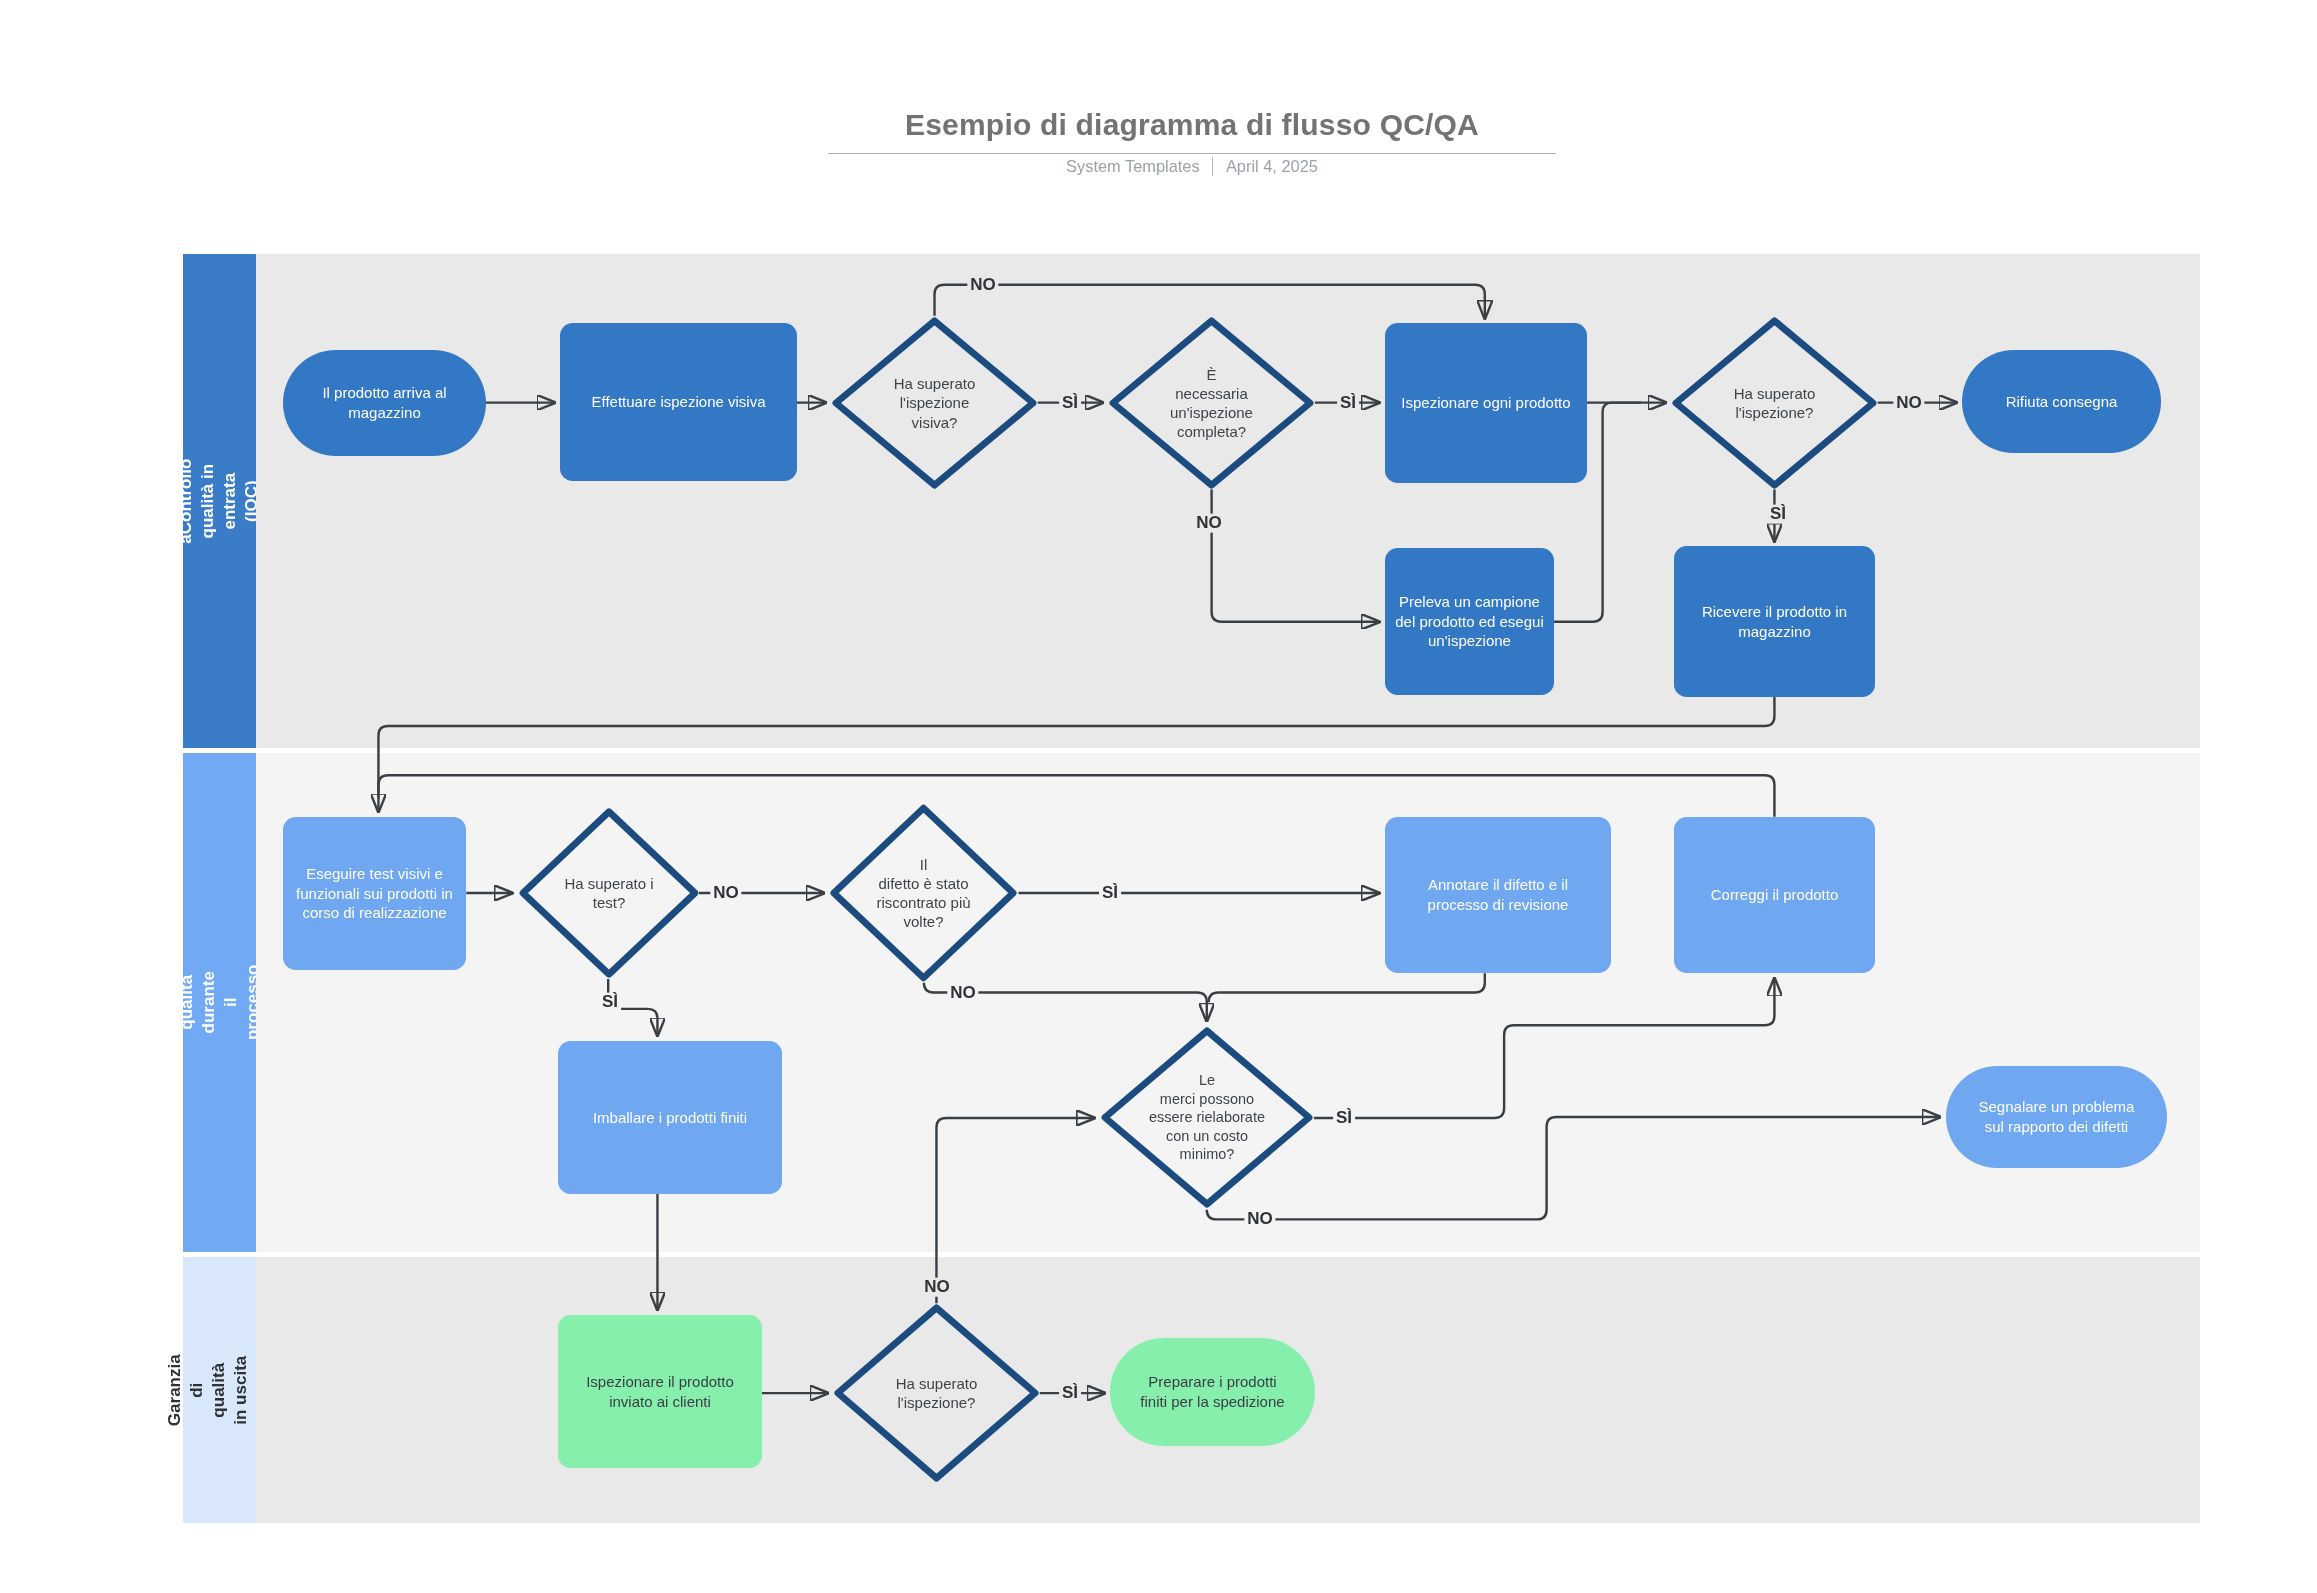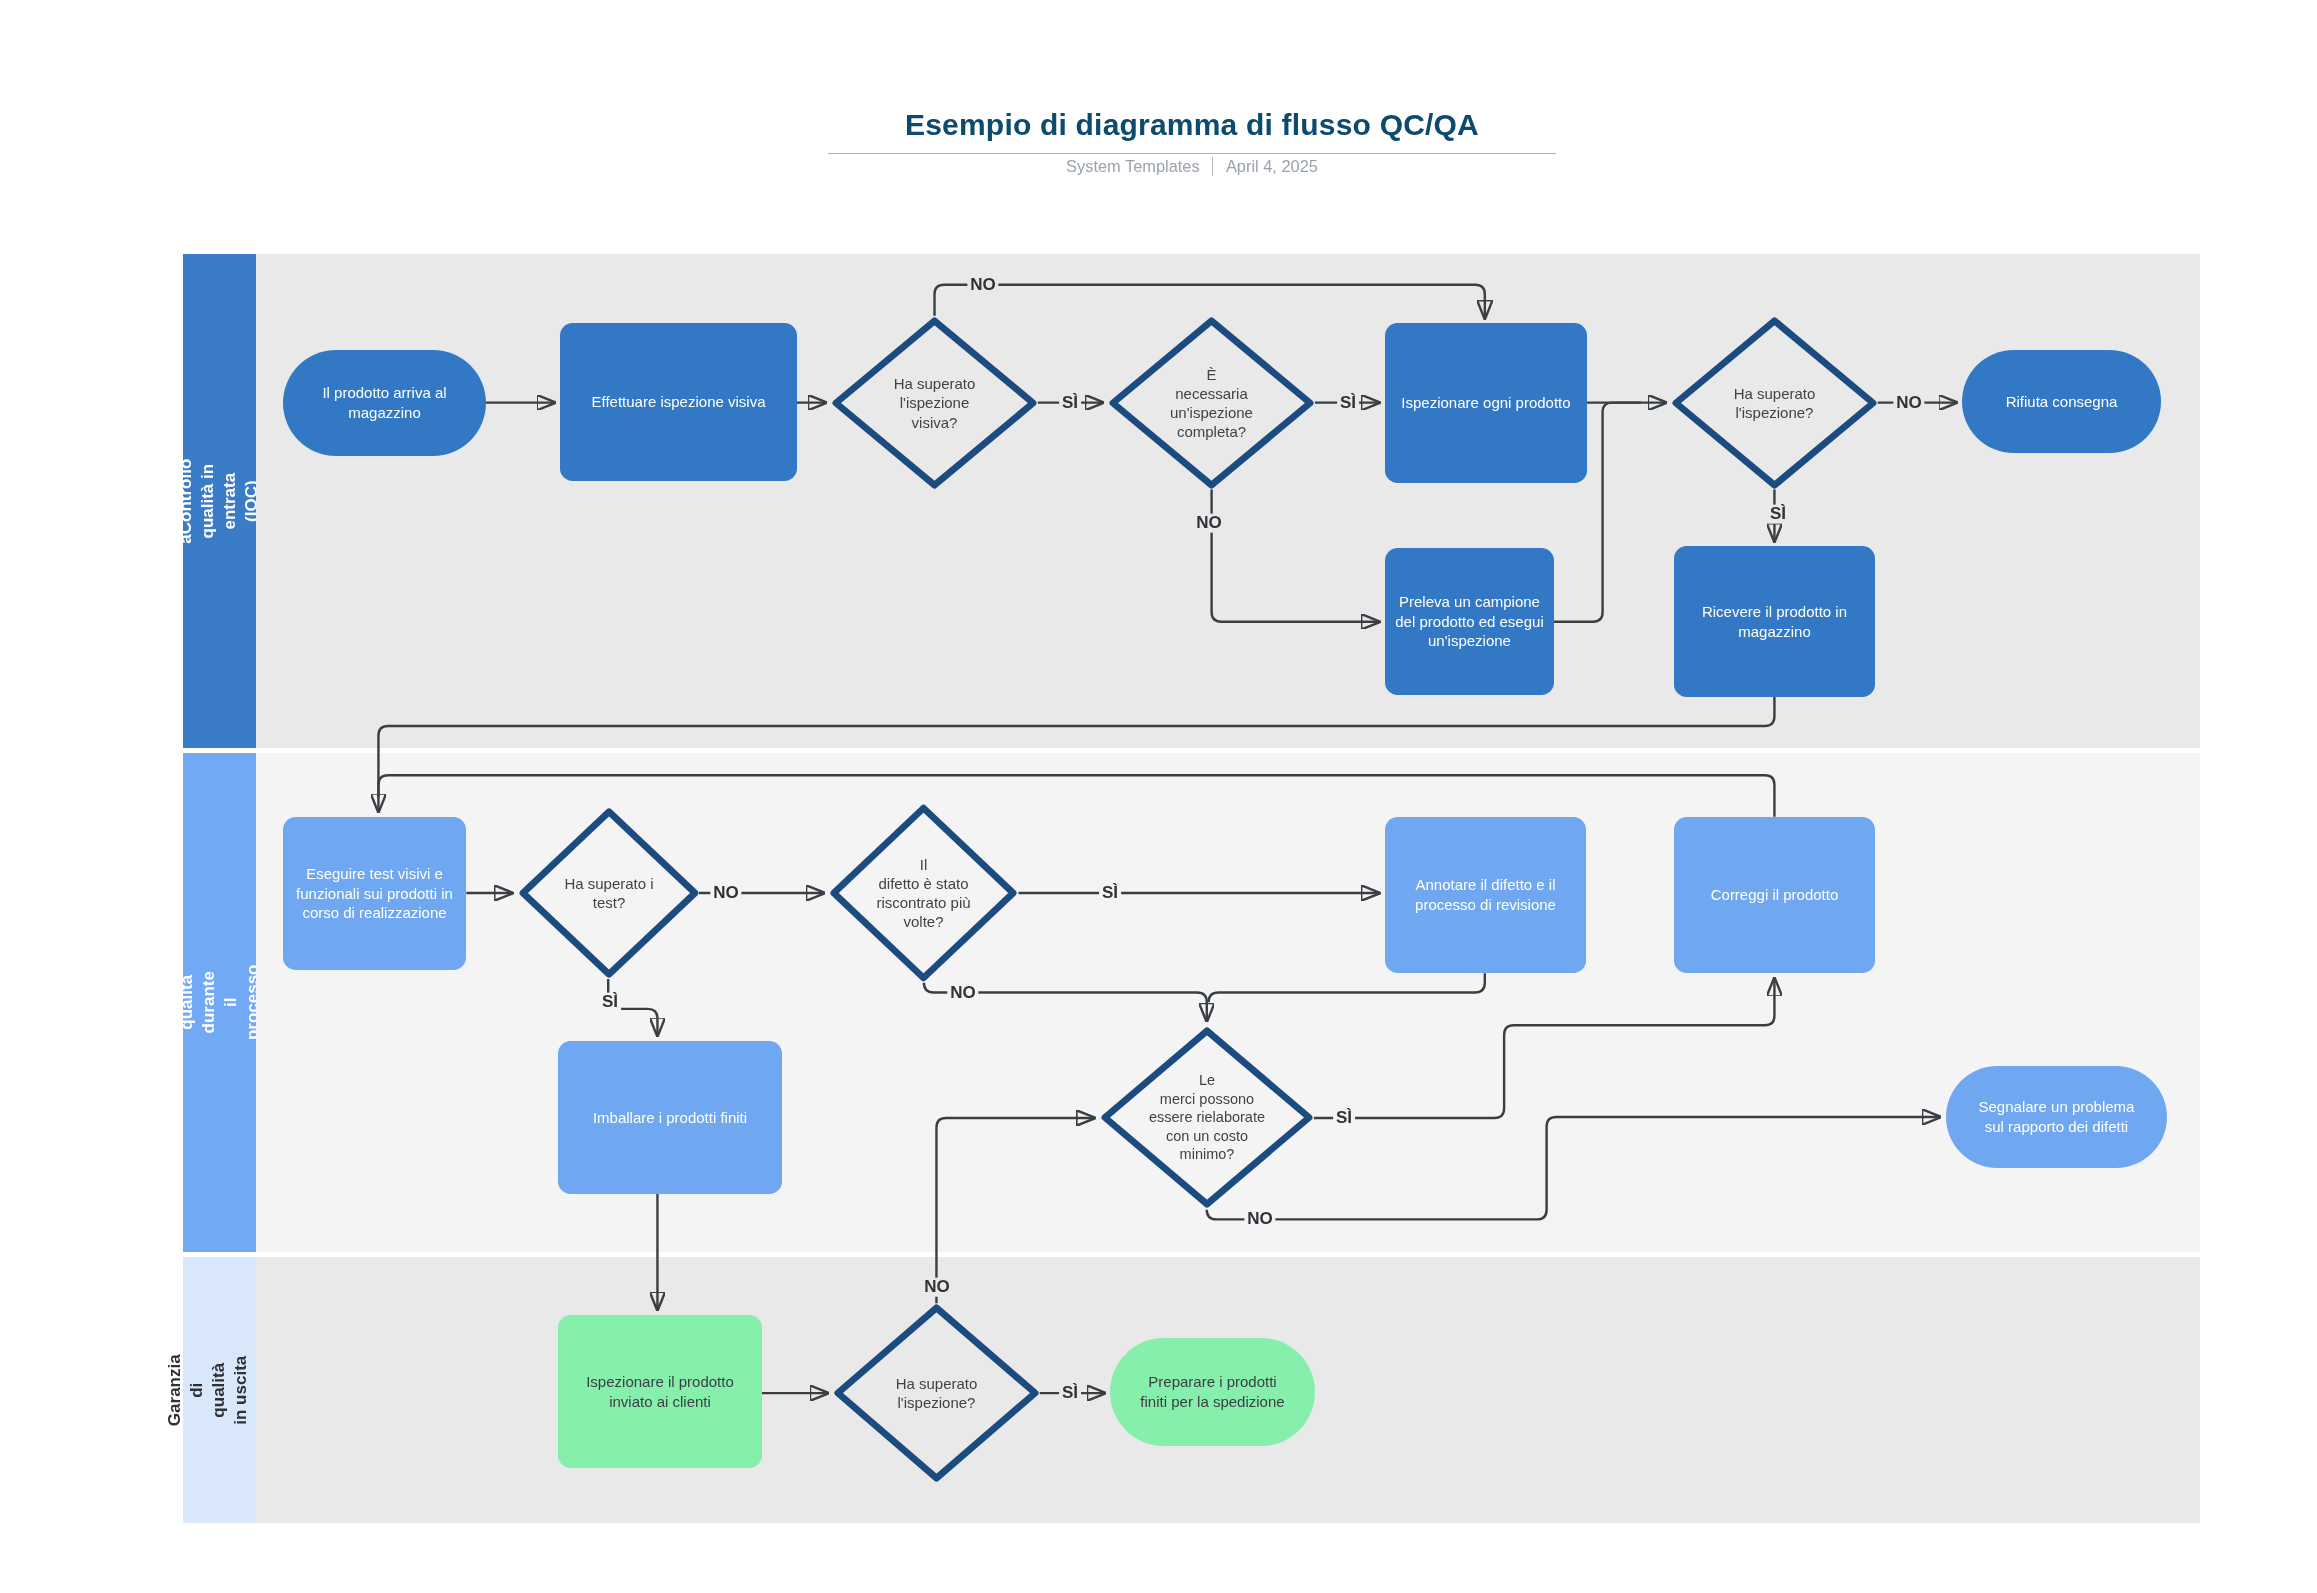--- a/index.html
+++ b/index.html
@@ -2,21 +2,21 @@
 <html><head>
 <meta charset="utf-8">
 <style>
   * { box-sizing: border-box; margin: 0; padding: 0; }
   html, body { width: 2317px; height: 1593px; background: #ffffff; overflow: hidden;
     font-family: "Liberation Sans", sans-serif; }
   .canvas { position: absolute; left: 0; top: 0; width: 2317px; height: 1593px; }
 
   
   .header { position: absolute; left: 828px; top: 108px; width: 728px; text-align: center; }
-  .header h1 { font-size: 30px; font-weight: 700; color: #0c4a6e; letter-spacing: 0.2px; }
+  .header h1 { font-size: 30px; font-weight: 700; color: #737373; letter-spacing: 0.2px; }
   .header .rule { margin-top: 10.6px; border-top: 1.9px solid #a9b0bb; }
   .subtitle { margin-top: 3px; display: flex; justify-content: center; align-items: center;
     font-size: 16.4px; color: #9aa2ae; }
   .subtitle .divider { border-left: 1.9px solid #b3bac4; height: 19.3px; margin: 0 12.6px; }
 
   
   .lane-label { position: absolute; left: 183px; width: 73px; }
   .lane-body  { position: absolute; left: 256px; width: 1944px; }
   .lane1 .lane-label, .lane1.lane-label { background: #3a7cc8; }
   .lane2-label { background: #71a9f4; }
@@ -174,21 +174,21 @@
   </div>
   <div class="diamond" style="left:829px;top:803px;width:189px;height:180px">
     <svg width="189" height="180" viewBox="0 0 196 186">
       <path d="M98 5 L191 93 L98 181 L5 93 Z" fill="#f4f4f5" stroke="#1c4b80" stroke-width="7" stroke-linejoin="round"></path>
     </svg>
     <div class="dtext" style="padding:13.5px 17.4px">Il
 difetto è stato
 riscontrato più
 volte?</div>
   </div>
-  <div class="node fill-mid" style="left:1385px;top:817px;width:201px;height:156px">
+  <div class="node fill-mid" style="left:1385px;top:817px;width:226px;height:156px">
     <span>Annotare il difetto e il processo di revisione</span>
   </div>
   <div class="node fill-mid" style="left:1674px;top:817px;width:201px;height:156px">
     <span>Correggi il prodotto</span>
   </div>
   <div class="node fill-mid" style="left:558px;top:1041px;width:224px;height:153px">
     <span>Imballare i prodotti finiti</span>
   </div>
   <div class="diamond" style="left:1100px;top:1026px;width:214px;height:183px">
     <svg width="214" height="183" viewBox="0 0 222 190">

